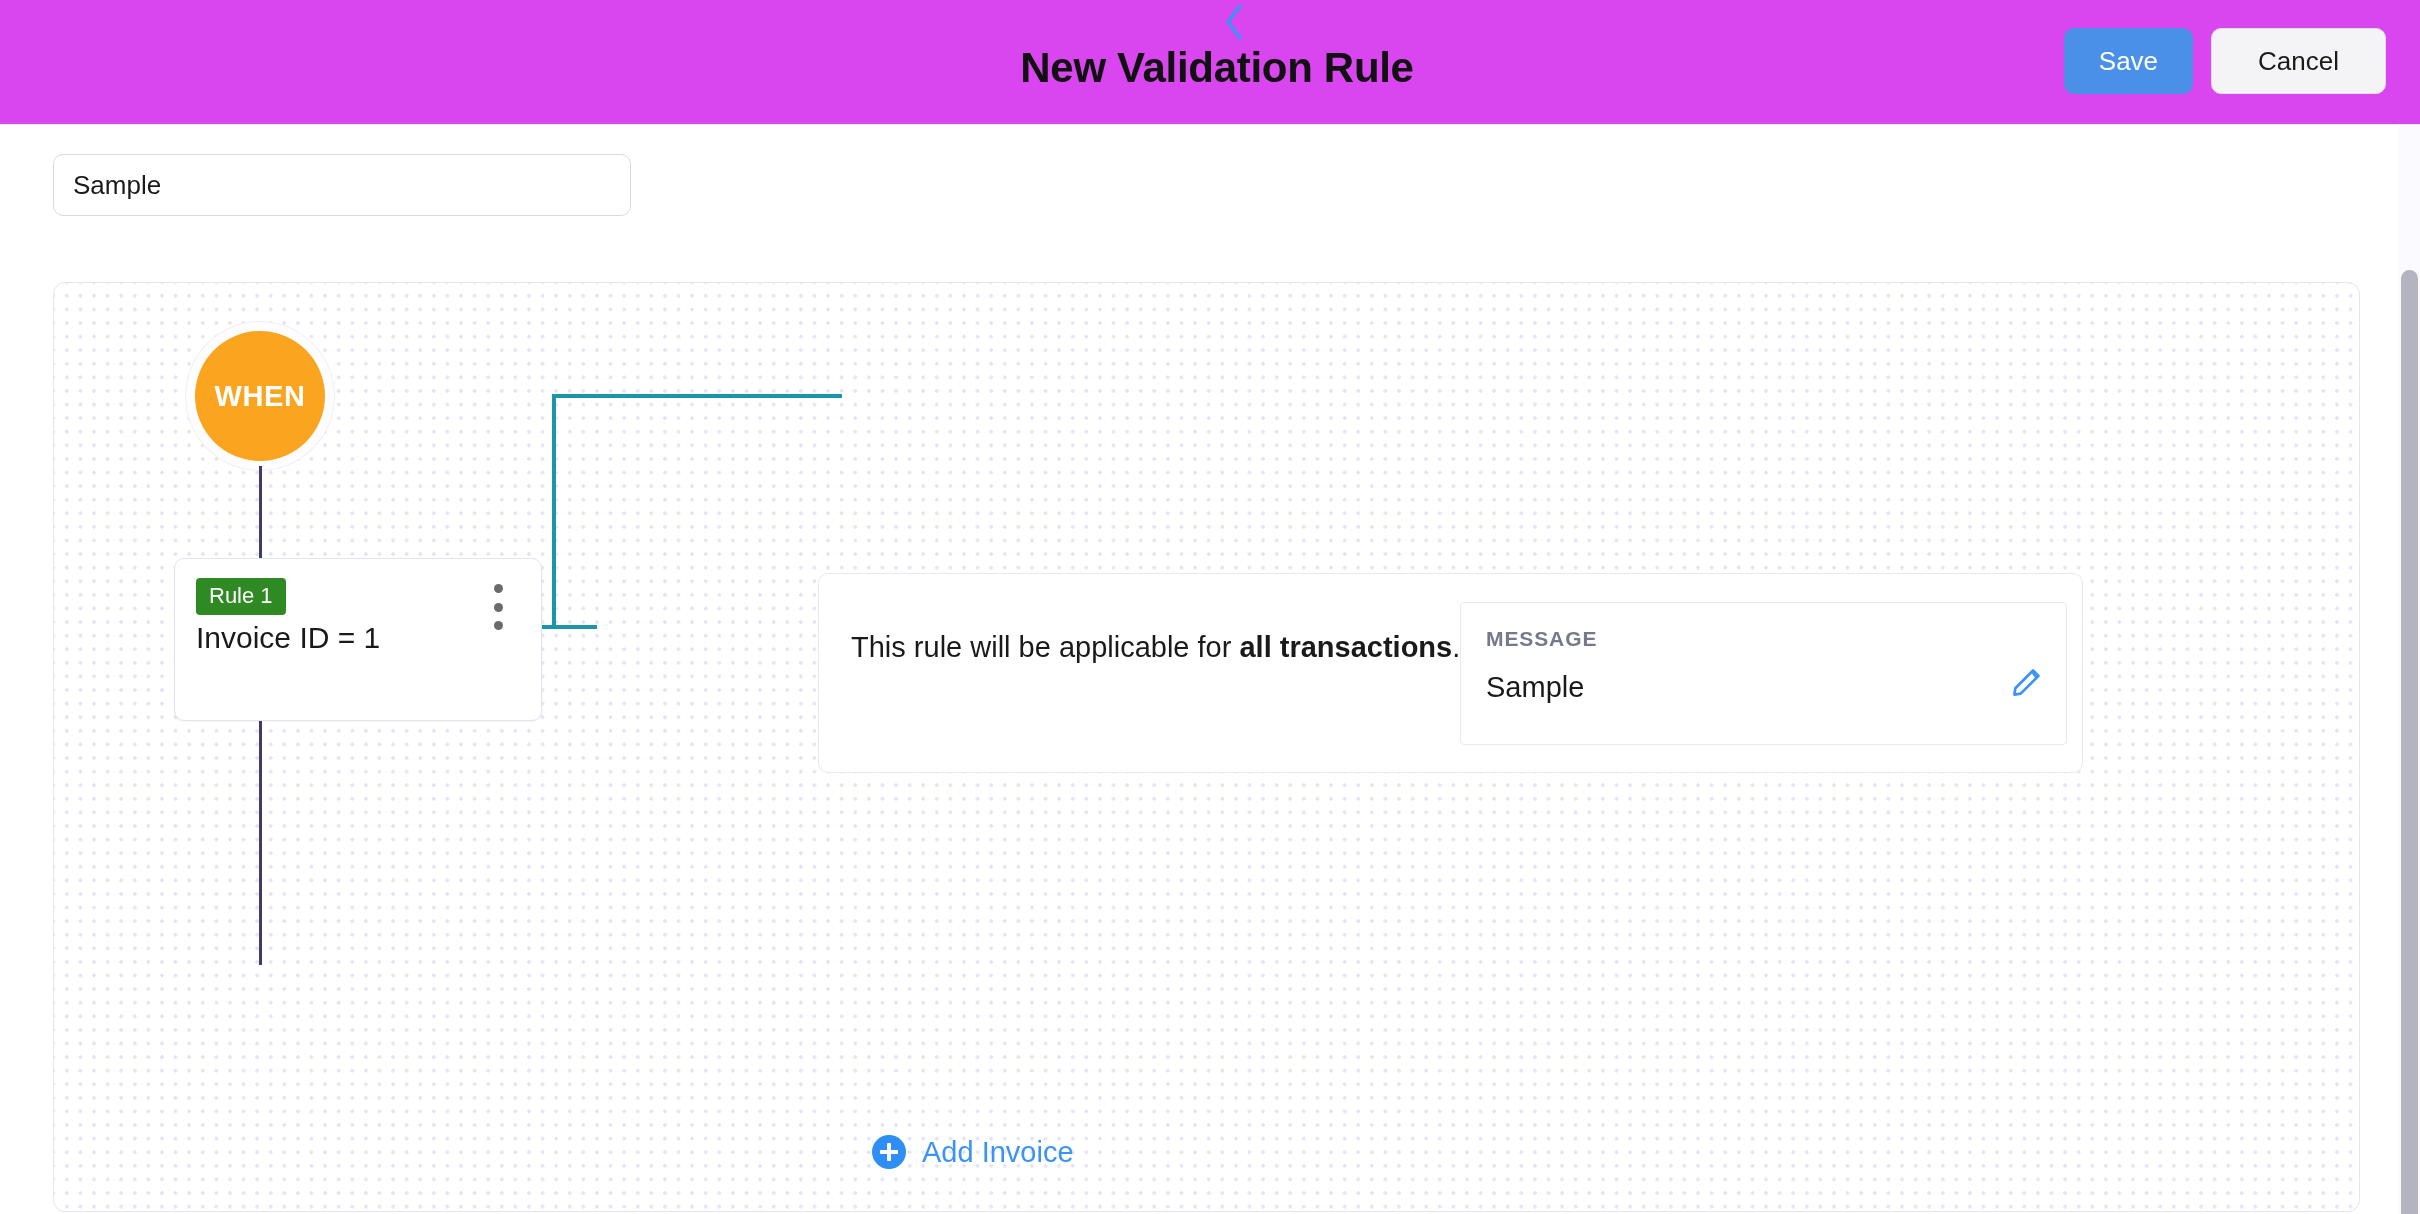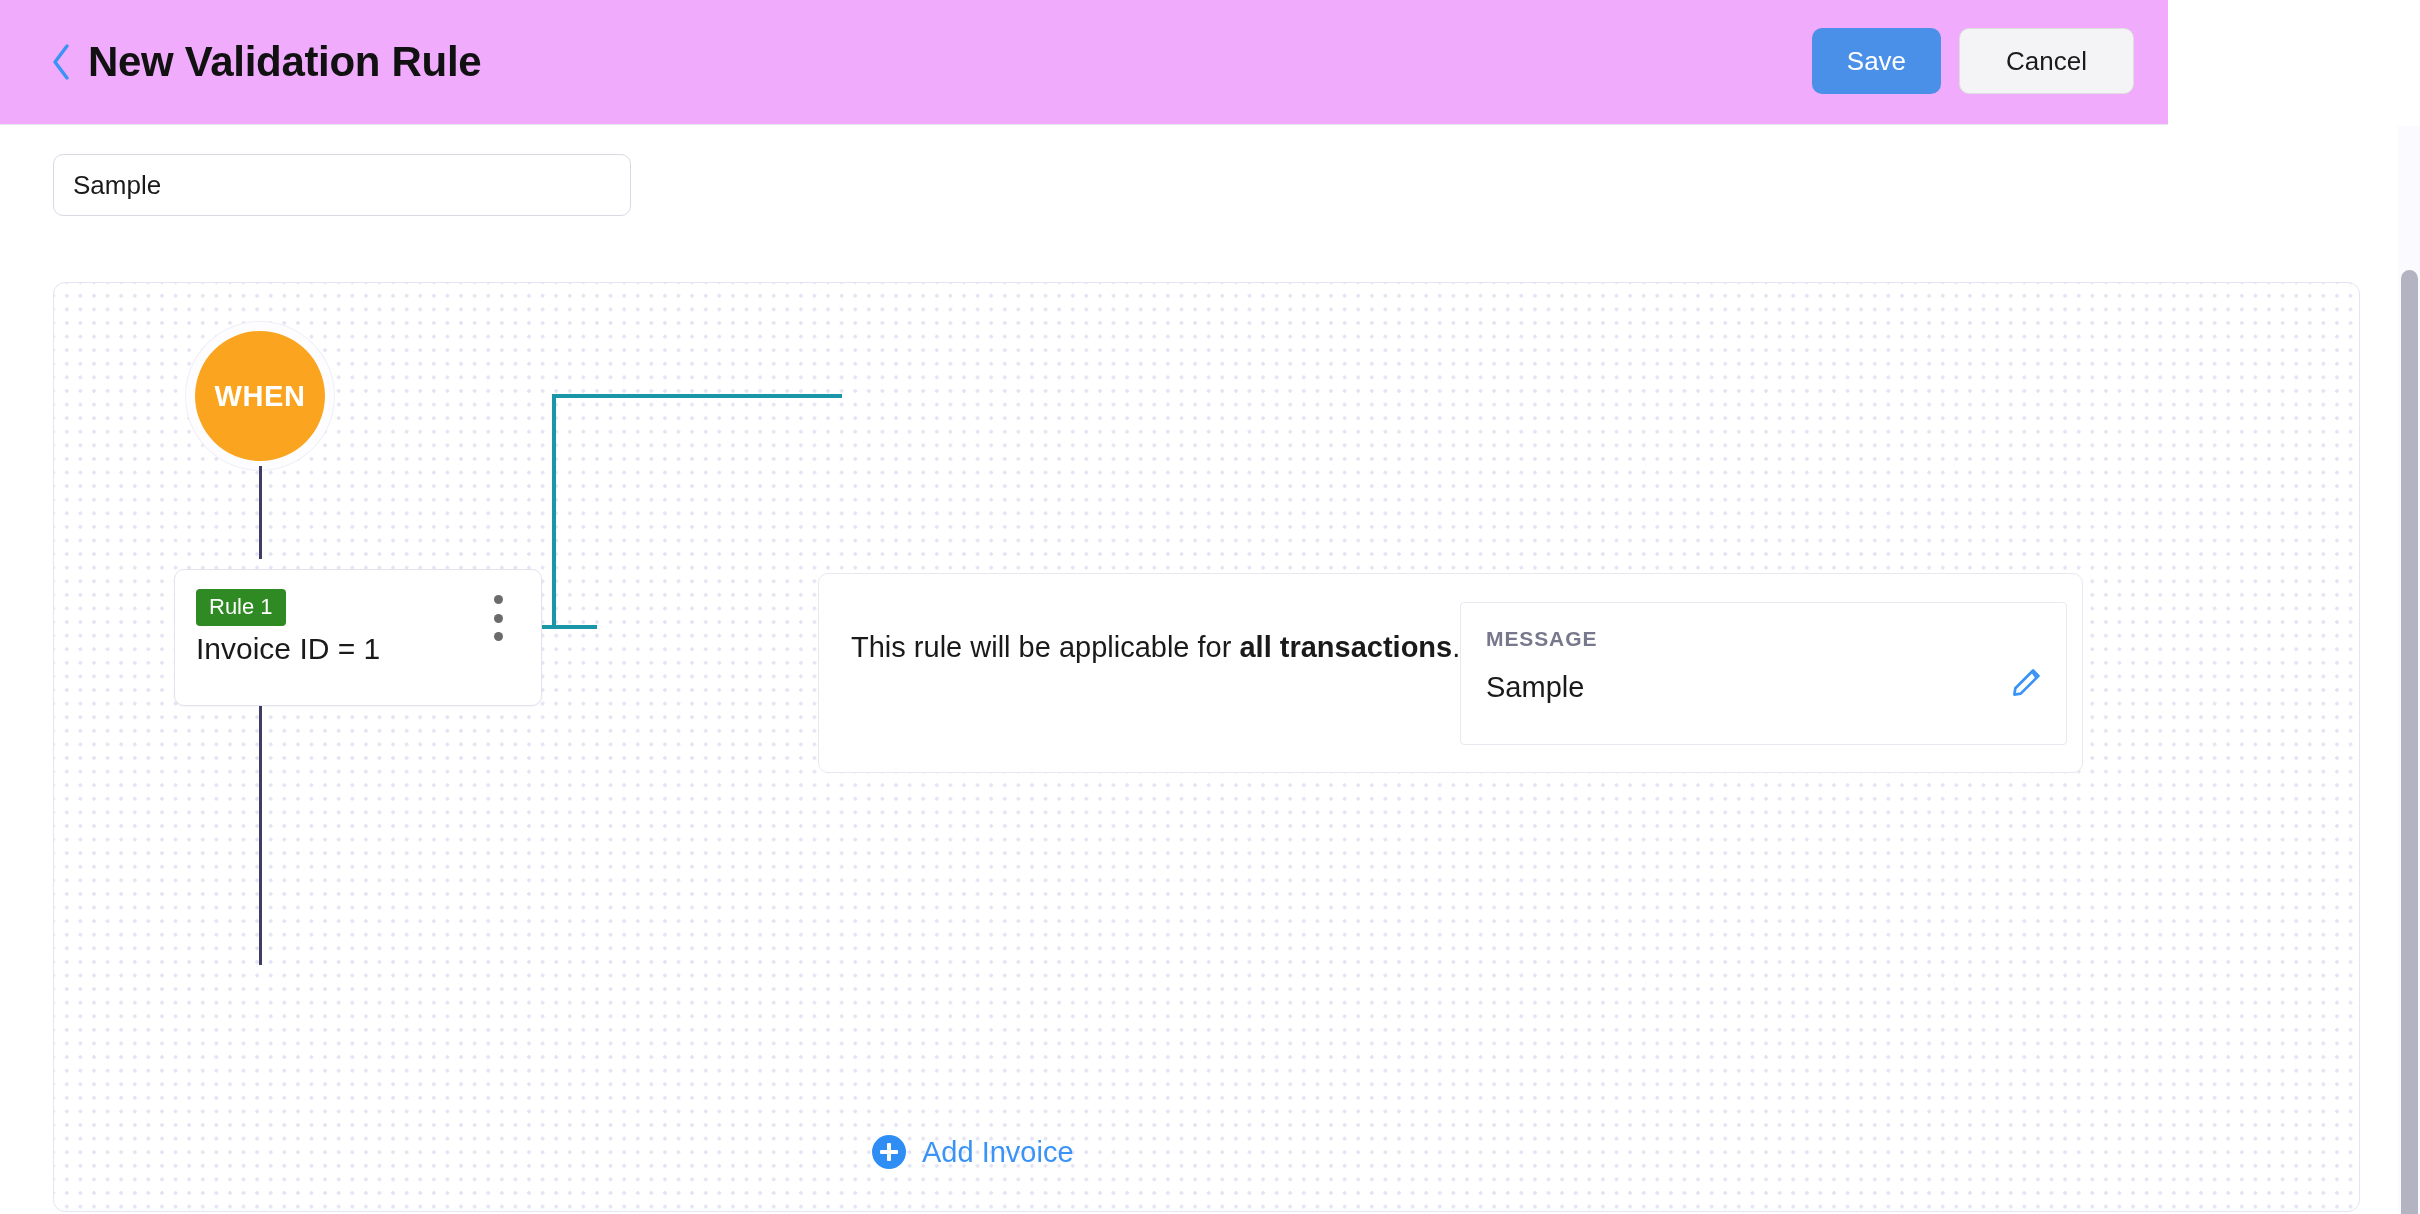--- a/index.html
+++ b/index.html
@@ -9,26 +9,27 @@
     height: 1214px;
     background: #ffffff;
     font-family: "Liberation Sans", sans-serif;
     overflow: hidden;
   }
 
   
   .header {
     position: absolute;
     top: 0; left: 0;
-    width: 2168px;
+    width: 2420px;
     height: 125px;
-    background: #f0abfc;
+    background: #d946ef;
     border-bottom: 1px solid #e6e6ee;
     display: flex;
     align-items: center;
+    flex-direction: column;
   }
   .back-chevron {
     margin-left: 48px;
     width: 26px;
     height: 44px;
     display: flex;
     align-items: center;
     justify-content: center;
     cursor: pointer;
   }
@@ -149,23 +150,23 @@
     top: 108px;
     width: 340px;
     height: 310px;
     pointer-events: none;
   }
 
   
   .rule-card {
     position: absolute;
     left: 120px;
-    top: 286px;
+    top: 275px;
     width: 368px;
-    height: 137px;
+    height: 163px;
     background: #ffffff;
     border: 1px solid #e3e3ef;
     border-radius: 10px;
     box-shadow: 0 1px 2px rgba(0,0,0,0.04);
     cursor: pointer;
     padding-left: 48px;
   }
   .rule-badge {
     position: absolute;
     left: 21px;

